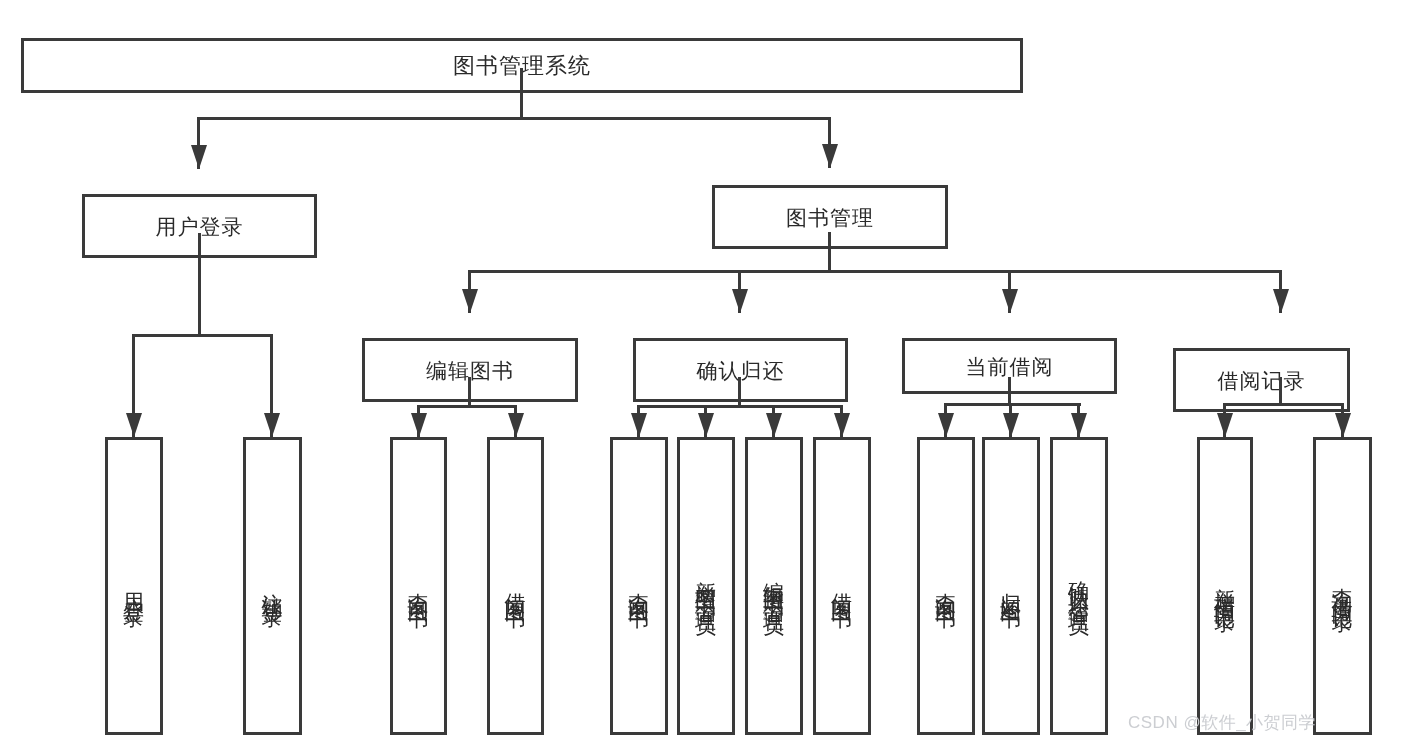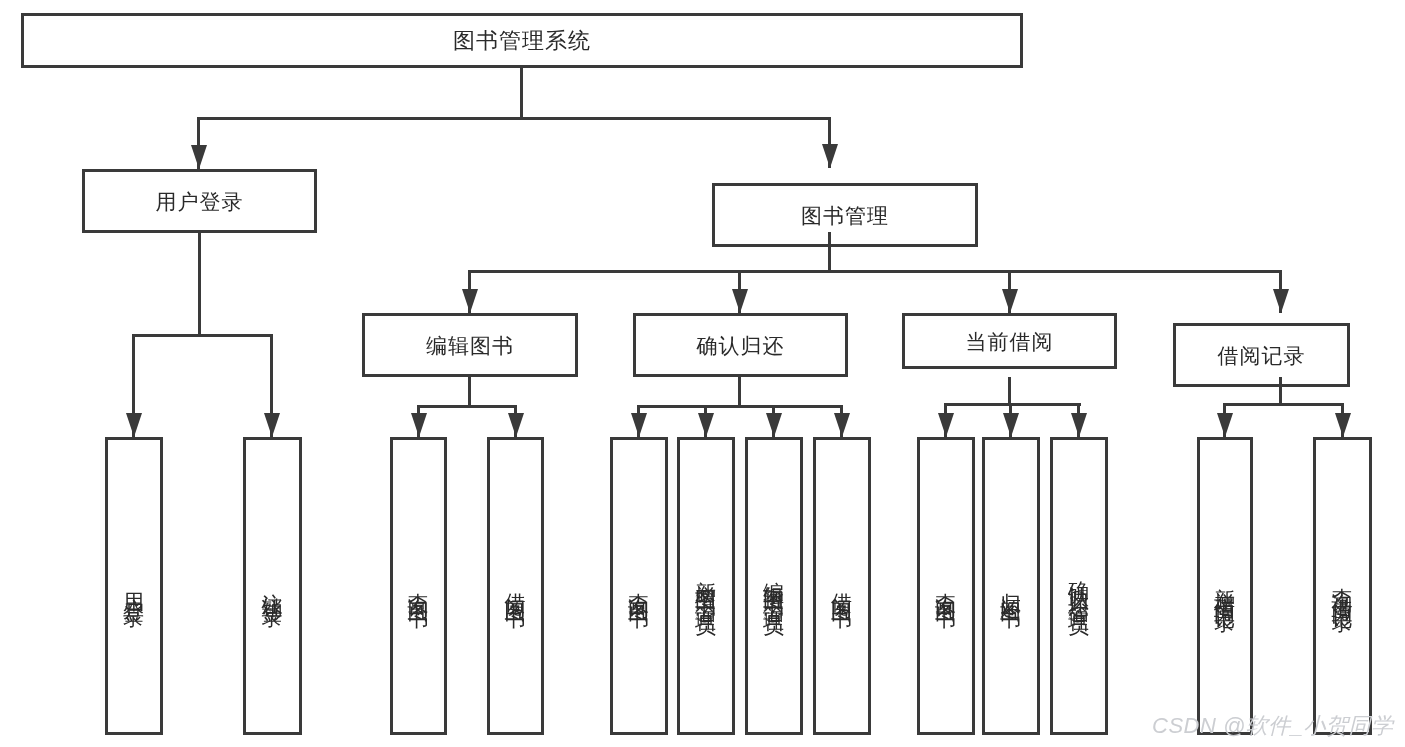--- a/index.html
+++ b/index.html
@@ -20,21 +20,21 @@
     position:absolute;
     box-sizing:border-box;
     background:#fff;
     border:3px solid var(--line);
     display:flex;align-items:center;justify-content:center;
     color:var(--text);
     font-size:21px;
     line-height:1;
     white-space:nowrap;
   }
-  .hbox{letter-spacing:1px;}
+  .hbox{letter-spacing:1px;margin-top:25px;}
   .vbox{
     writing-mode:vertical-rl;
     text-orientation:mixed;
     letter-spacing:5px;
     font-size:21px;
   }
   .root-box{font-size:22px;}
   .hl{position:absolute;height:3px;background:var(--line);}
   .vl{position:absolute;width:3px;background:var(--line);}
   .ar{position:absolute;width:3px;background:var(--line);}
@@ -43,43 +43,42 @@
     position:absolute;
     bottom:0;left:50%;
     transform:translateX(-50%);
     width:0;height:0;
     border-left:8px solid transparent;
     border-right:8px solid transparent;
     border-top:24px solid var(--line);
   }
   .watermark{
     position:absolute;
-    left:1152px;top:711px;
+    left:1128px;top:711px;
     width:245px;
-    font-size:22px;
+    font-size:17px;
     color:var(--wm);
     letter-spacing:0.5px;
     white-space:nowrap;
-    font-style:italic;
   }
 </style>
 </head>
 <body>
 
 <div id="canvas">
 
   <div class="box hbox root-box" style="left:21px;top:13px;width:1002px;height:55px">图书管理系统</div>
 
   <div class="vl" style="left:520px;top:68px;height:52px"></div>
   <div class="hl" style="left:197px;top:117px;width:634px"></div>
   <div class="ar" style="left:197px;top:117px;height:52px"></div>
   <div class="ar" style="left:828px;top:117px;height:51px"></div>
 
   <div class="box hbox" style="left:82px;top:169px;width:235px;height:64px">用户登录</div>
-  <div class="box hbox" style="left:712px;top:183px;width:266px;height:64px">图书管理</div>
+  <div class="box hbox" style="left:712px;top:160px;width:236px;height:64px">图书管理</div>
 
   <div class="vl" style="left:198px;top:233px;height:104px"></div>
   <div class="hl" style="left:132px;top:334px;width:141px"></div>
   <div class="ar" style="left:132px;top:334px;height:103px"></div>
   <div class="ar" style="left:270px;top:334px;height:103px"></div>
 
   <div class="vl" style="left:828px;top:232px;height:41px"></div>
   <div class="hl" style="left:468px;top:270px;width:814px"></div>
   <div class="ar" style="left:468px;top:270px;height:43px"></div>
   <div class="ar" style="left:738px;top:270px;height:43px"></div>

